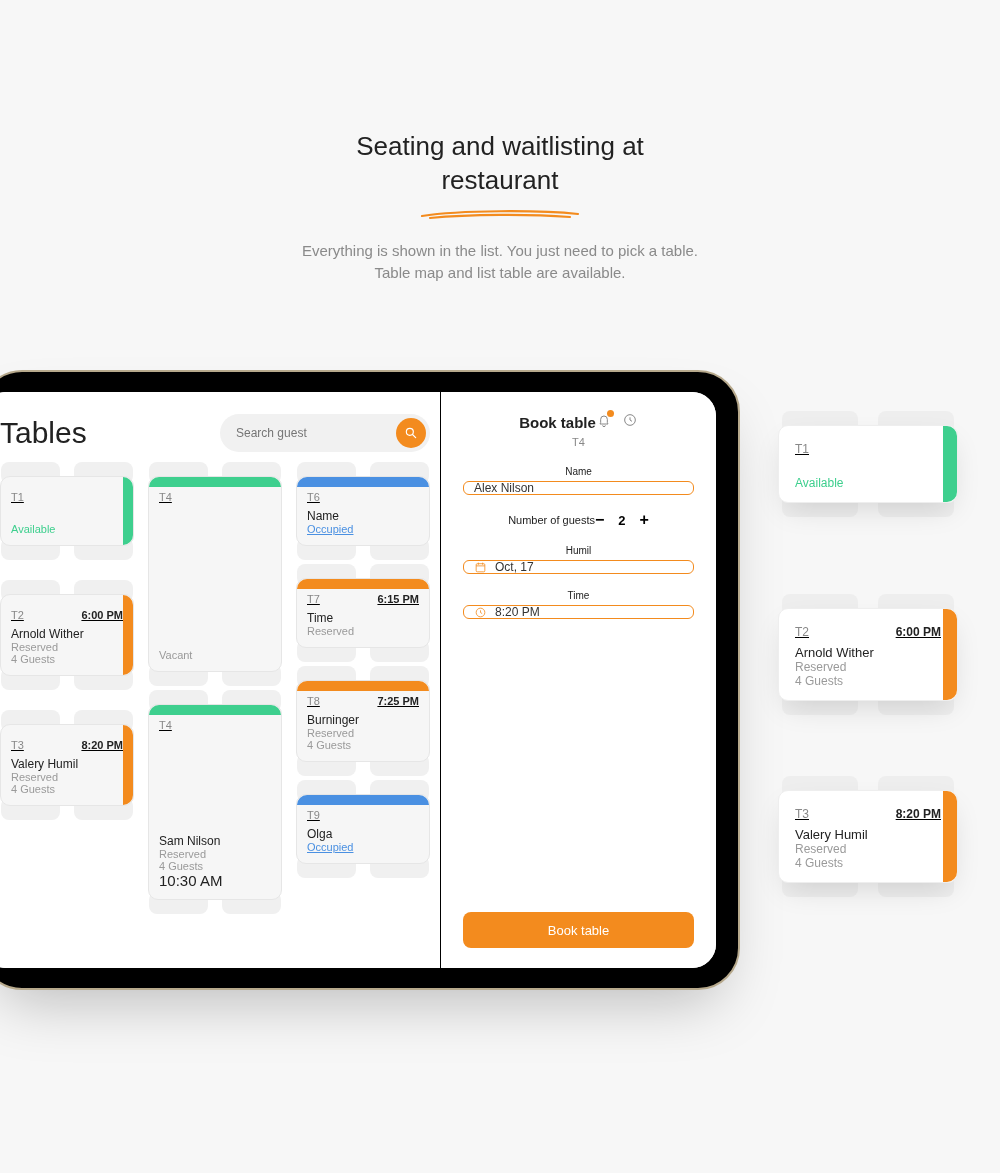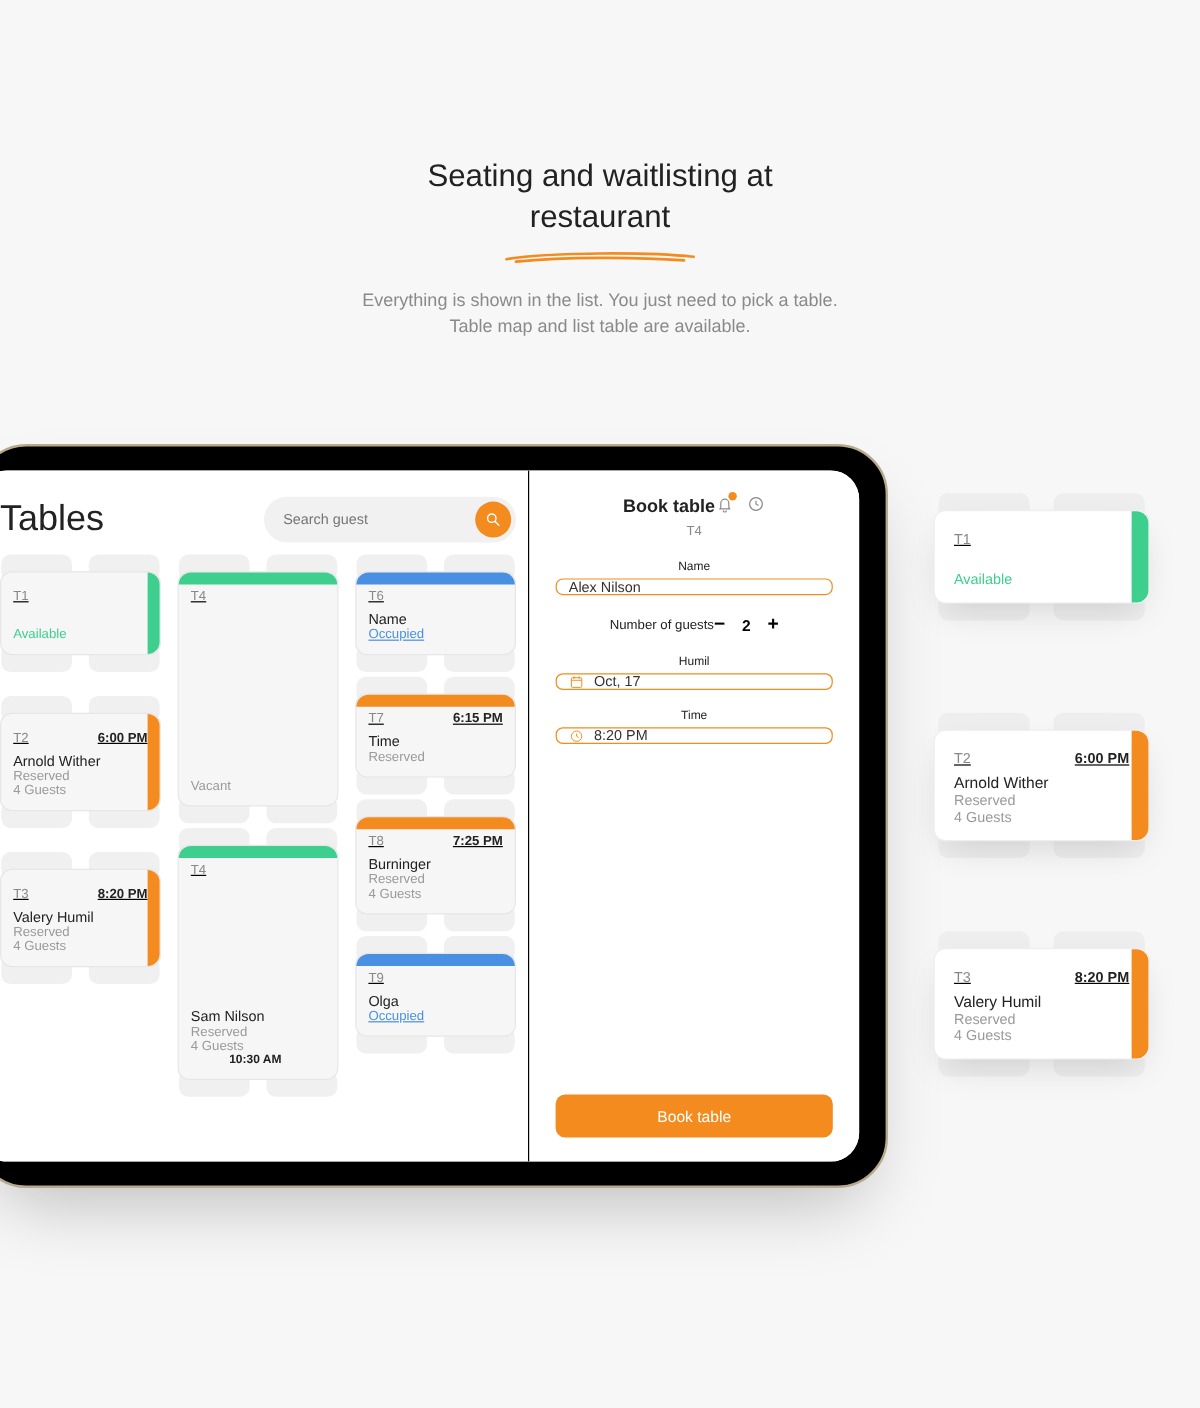--- a/index.html
+++ b/index.html
@@ -41,21 +41,21 @@
   .c-orange { background: #f38b1e; }
   .c-blue  { background: #4a90e2; }
   .t-id    { font-size: 11px; color: #888; }
   .t-time  { font-size: 11px; font-weight: 700; color: #222; }
   .t-row1  { display: flex; justify-content: space-between; margin-bottom: auto; padding-top: 4px; text-decoration: underline;}
   .t-name  { font-size: 12px; color: #222; margin-top: 6px; }
   .t-status{ font-size: 11px; color: #9a9a9a; }
   .t-status.avail { color: #3ecf8e; }
   .t-status.occ   { color: #4a90e2; text-decoration: underline; }
   .t-guests{ font-size: 11px; color: #9a9a9a; }
-  .t-when  { font-size: 10px; font-weight: 700; color: #222; margin-left: 32px; }
+  .t-when  { font-size: 15px; font-weight: 400; color: #222; }
 
   
   .rp-header { display: flex; align-items: center; justify-content: space-between; }
   .rp-title  { font-size: 15px; font-weight: 600; color: #222; }
   .rp-icons  { display: flex; gap: 10px; align-items: center; }
   .rp-sub    { font-size: 11px; color: #888; margin-top: 4px; margin-bottom: 18px; }
   .fld-label { font-size: 10px; color: #222; margin-bottom: 4px; }
   .fld       { width: 100%; height: 14px; border: 1px solid #f38b1e; border-radius: 6px; padding: 0 10px; font-size: 12px; color: #333; display: flex; align-items: center; gap: 8px; margin-bottom: 16px; background: #fff;}
   .num-row   { display: flex; align-items: center; justify-content: space-between; margin-bottom: 16px;}
   .num-label { font-size: 11px; color: #222; }

